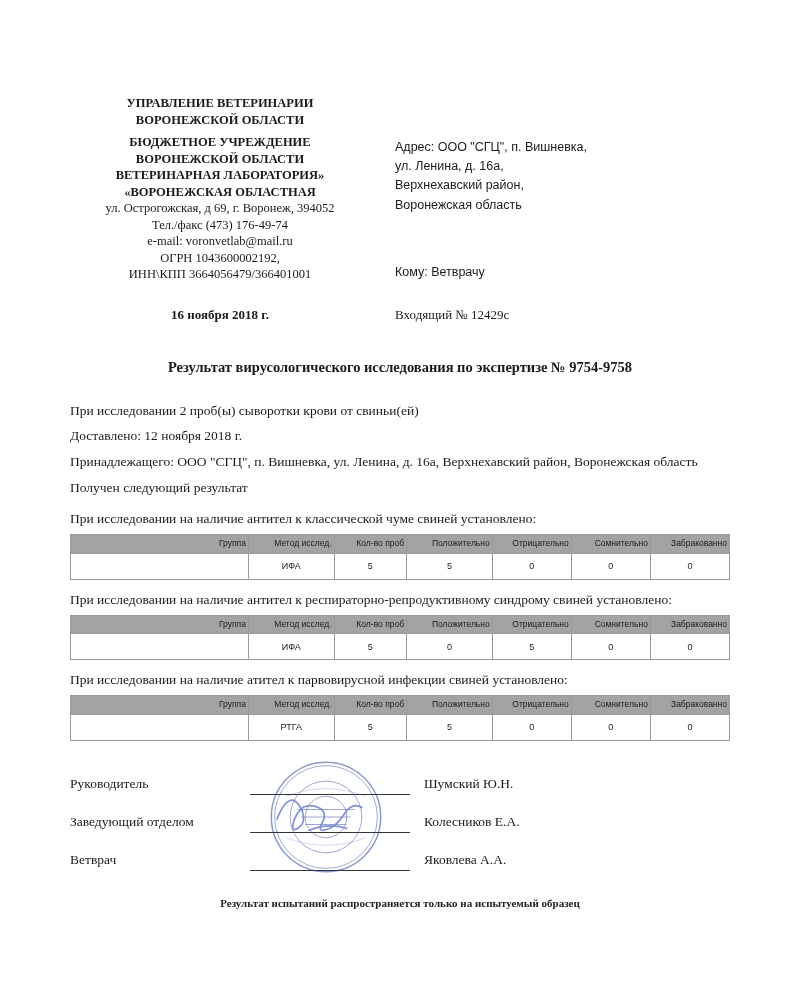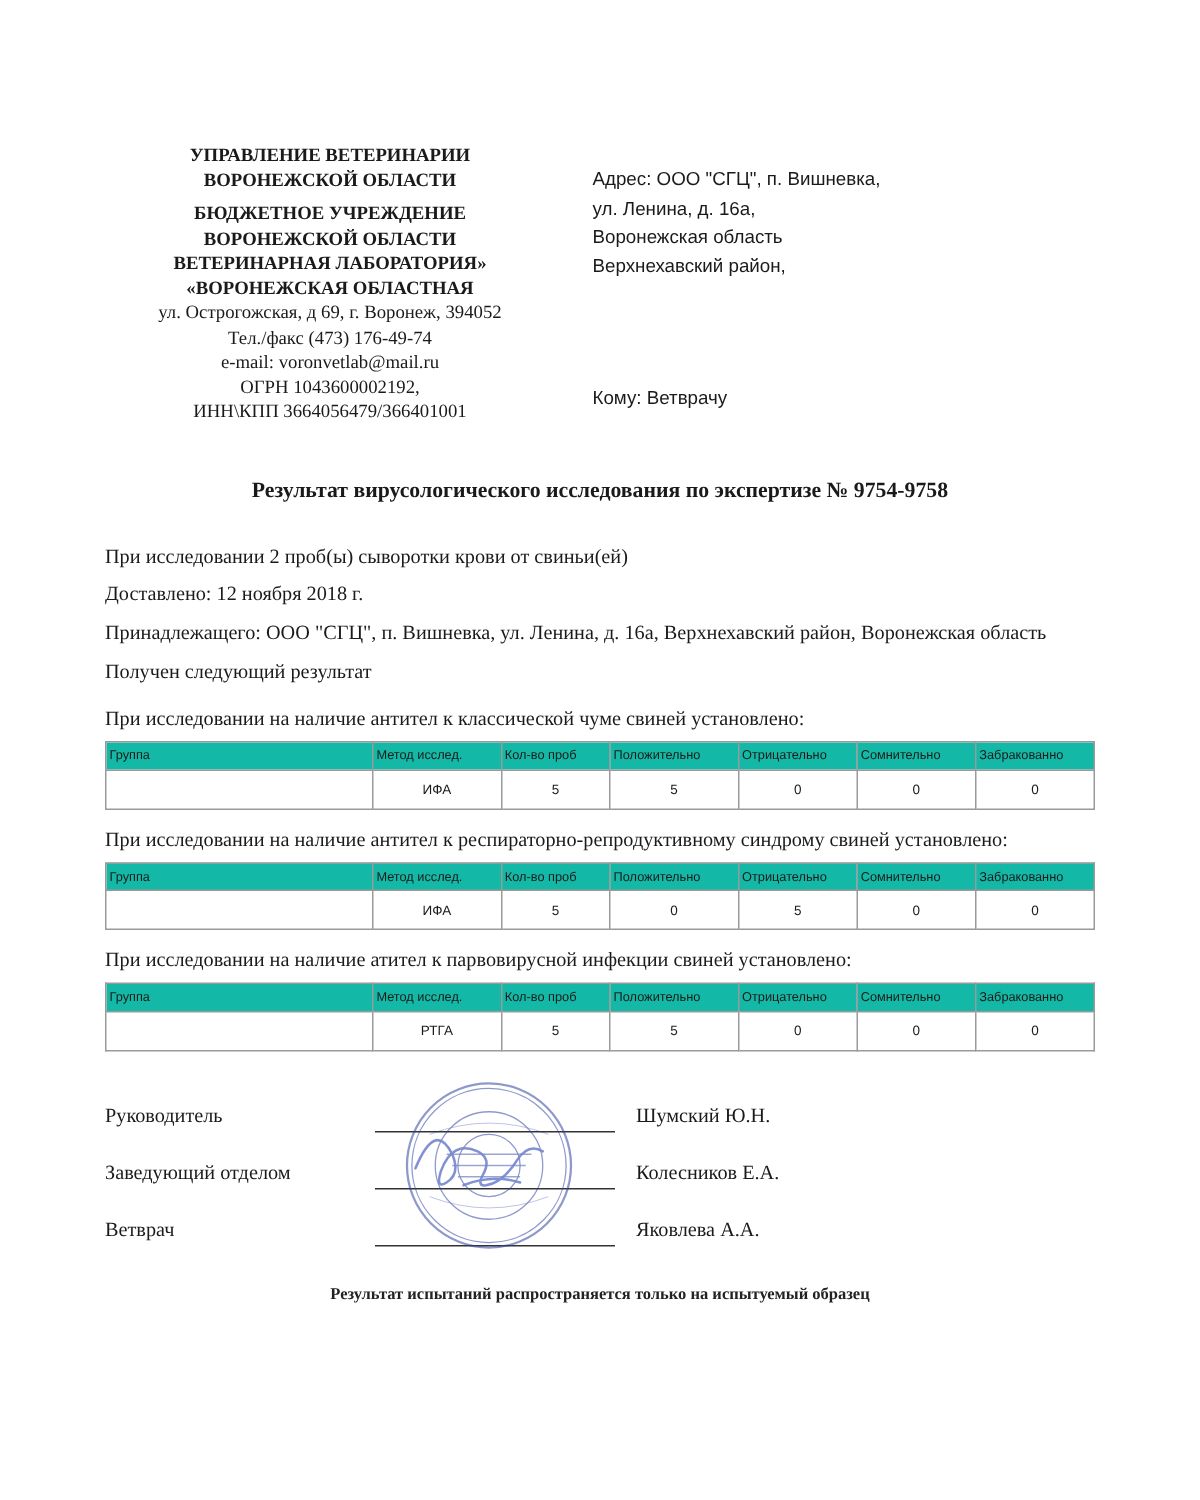--- a/index.html
+++ b/index.html
@@ -20,21 +20,21 @@
     width: 800px;
     height: 1000px;
     box-sizing: border-box;
     padding: 95px 70px 0 70px;
   }
 
   
   .header {
     display: flex;
     justify-content: flex-start;
-    align-items: center;
+    align-items: flex-end;
   }
   .header-left {
     width: 300px;
     text-align: center;
     font-size: 12.5px;
     line-height: 1.32;
   }
   .header-left .bold {
     font-weight: bold;
   }
@@ -43,21 +43,21 @@
   }
   .header-right {
     margin-left: 25px;
     padding-top: 8px;
     font-family: "Liberation Sans", sans-serif;
     font-size: 12.5px;
     line-height: 1.55;
   }
   .header-right .addr-line { white-space: nowrap; }
   .komu {
-    margin-top: 68px;
+    margin-top: 48px;
     font-family: "Liberation Sans", sans-serif;
     font-size: 12.5px;
   }
 
   
   .date-row {
     display: flex;
     margin-top: 24px;
   }
   .date-left {
@@ -98,27 +98,27 @@
   }
 
   
   table.res {
     border-collapse: collapse;
     width: 100%;
     font-family: "Liberation Sans", sans-serif;
     table-layout: fixed;
   }
   table.res th {
-    background: #14b8a6;
+    background: #a3a3a3;
     border: 1px solid #9a9a9a;
     font-size: 8.5px;
     font-weight: normal;
     color: #1a1a1a;
     padding: 4px 2px;
-    text-align: left;
+    text-align: right;
     line-height: 1.1;
   }
   table.res td {
     border: 1px solid #9a9a9a;
     font-size: 9px;
     padding: 5px 2px;
     text-align: center;
     height: 15px;
     color: #1a1a1a;
   }
@@ -198,26 +198,30 @@
       <div>ул. Острогожская, д 69, г. Воронеж, 394052</div>
       <div>Тел./факс  (473) 176-49-74</div>
       <div>e-mail:  voronvetlab@mail.ru</div>
       <div>ОГРН 1043600002192,</div>
       <div>ИНН\КПП 3664056479/366401001</div>
     </div>
 
     <div class="header-right">
       <div class="addr-line">Адрес: ООО "СГЦ", п. Вишневка,</div>
       <div class="addr-line">ул. Ленина, д. 16а,</div>
+      <div class="addr-line">Верхнехавский район,</div>
       <div class="addr-line">Воронежская область</div>
-      <div class="addr-line">Верхнехавский район,</div>
       <div class="komu">Кому: Ветврачу</div>
     </div>
   </div>
 
+  <div class="date-row">
+    <div class="date-left">16 ноября 2018 г.</div>
+    <div class="date-right">Входящий № 12429с</div>
+  </div>
 
   <div class="doc-title">Результат вирусологического исследования по экспертизе № 9754-9758</div>
 
   <div class="body-block">
     <p class="intro-line">При исследовании 2 проб(ы) сыворотки крови от свиньи(ей)</p>
     <p class="intro-line">Доставлено: 12 ноября 2018 г.</p>
     <p class="intro-line">Принадлежащего: ООО "СГЦ", п. Вишневка, ул. Ленина, д. 16а, Верхнехавский район, Воронежская область</p>
     <p class="intro-line">Получен следующий результат</p>
   </div>
 

